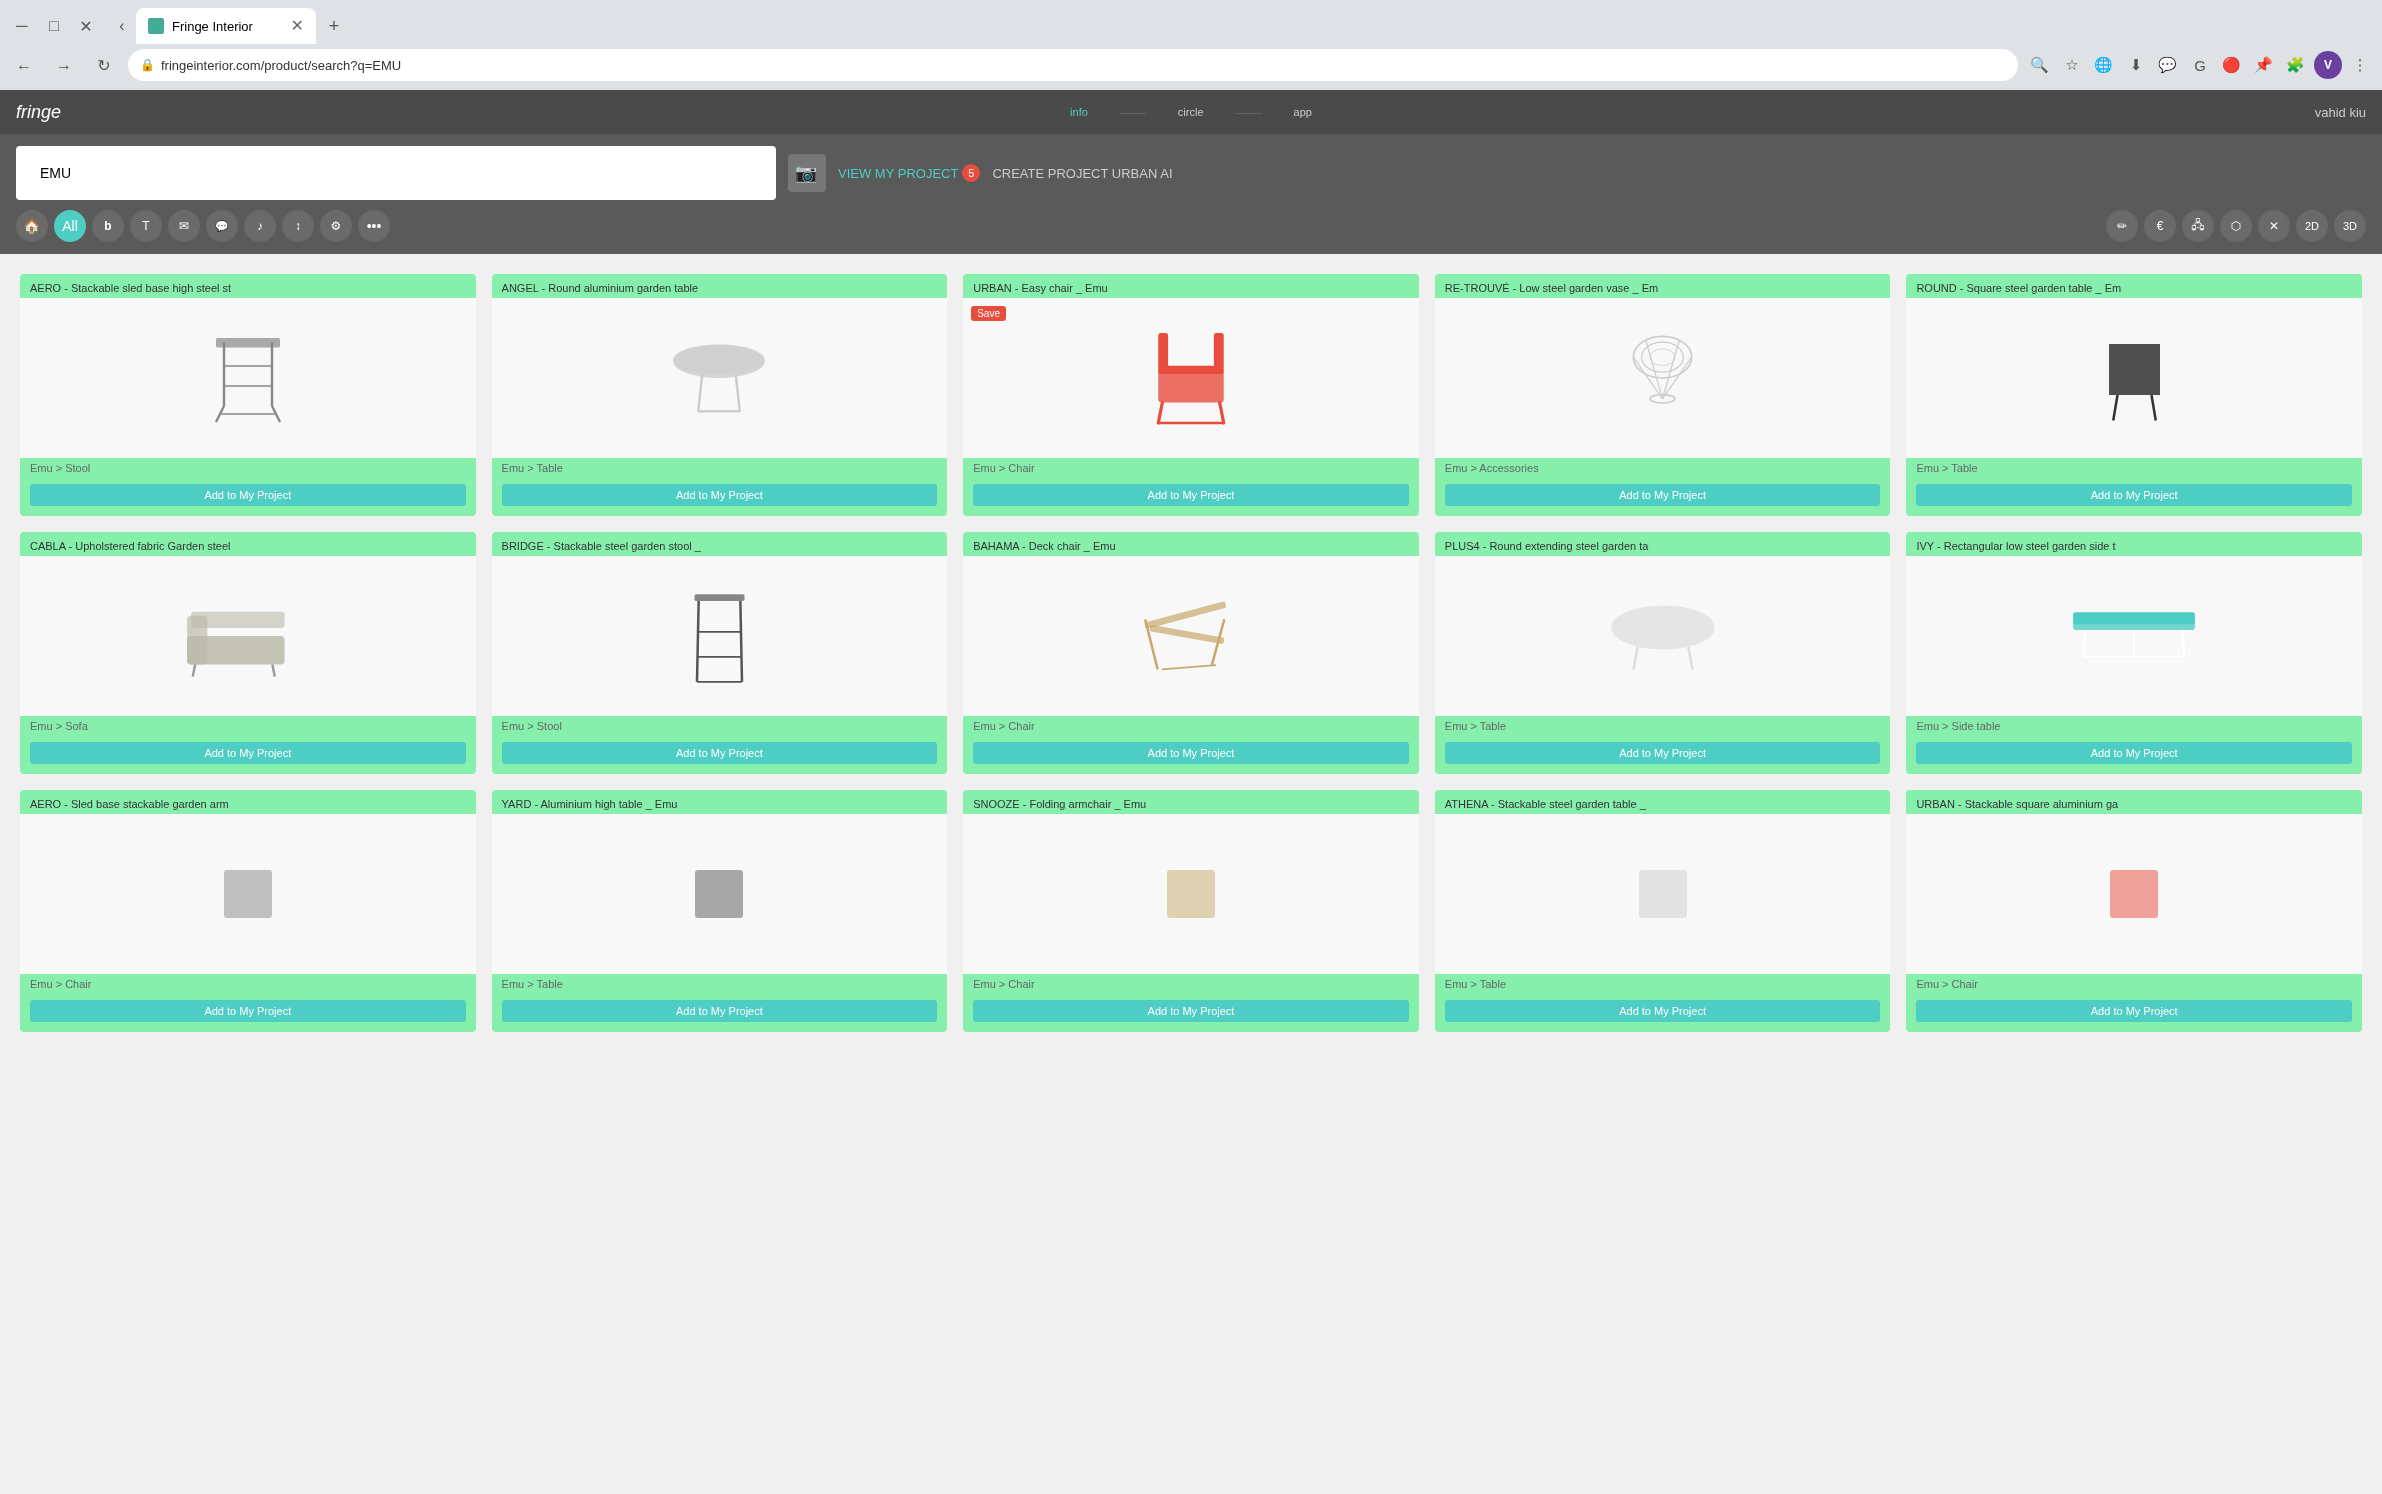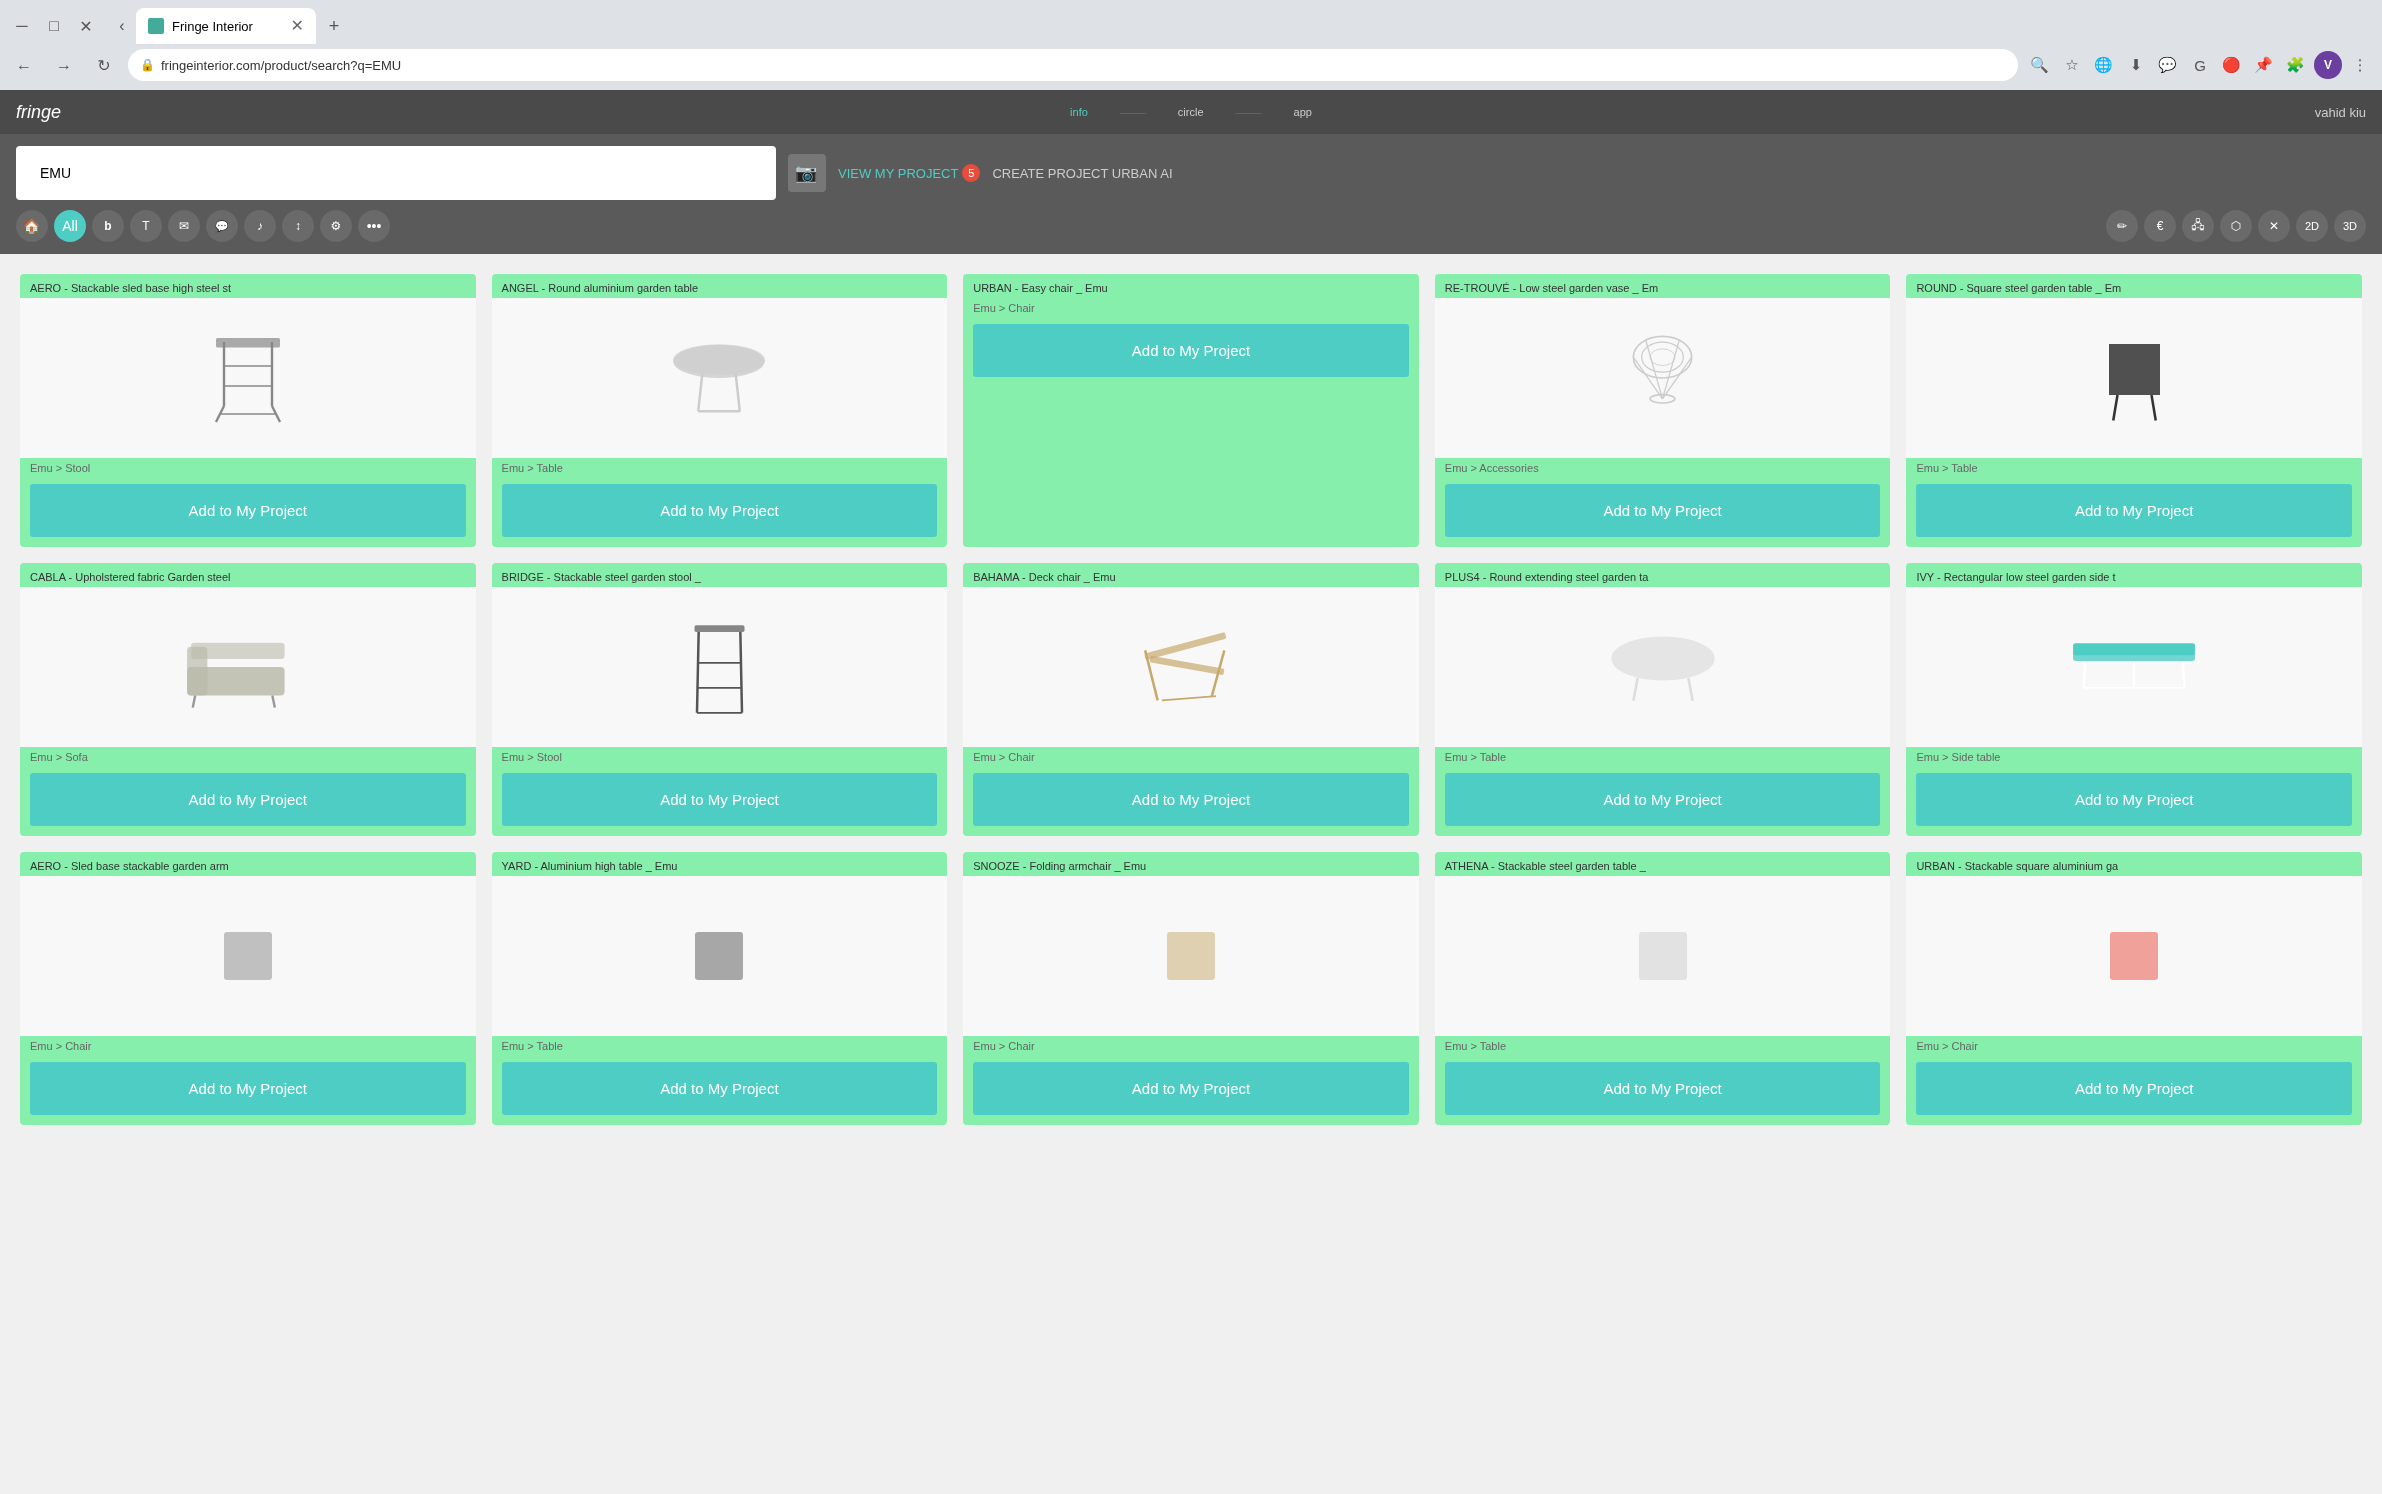--- a/index.html
+++ b/index.html
@@ -49,21 +49,21 @@
     .filter-btn.active { background: #4ecdc4; color: white; }
 
     
     .grid-container { padding: 20px; display: grid; grid-template-columns: repeat(5, 1fr); gap: 16px; background: #f0f0f0; }
     .product-card { background: #86efac; border-radius: 4px; overflow: hidden; display: flex; flex-direction: column; }
     .product-title { font-size: 11px; color: #333; padding: 8px 10px 4px; font-weight: normal; white-space: nowrap; overflow: hidden; text-overflow: ellipsis; }
     .product-image-wrap { flex: 1; display: flex; align-items: center; justify-content: center; padding: 16px; position: relative; min-height: 160px; background: #f8f8f8; }
     .save-badge { position: absolute; top: 8px; left: 8px; background: #e74c3c; color: white; font-size: 10px; padding: 2px 6px; border-radius: 3px; }
     .product-category { font-size: 11px; color: #666; padding: 4px 10px; }
     .product-footer { padding: 6px 10px 10px; }
-    .add-btn { background: #4ecdc4; color: white; border: none; border-radius: 3px; padding: 18px 10px; font-size: 15px; cursor: pointer; width: 100%; }
+    .add-btn { background: #4ecdc4; color: white; border: none; border-radius: 3px; padding: 5px 10px; font-size: 11px; cursor: pointer; width: 100%; }
   </style>
 </head>
 <body>
 
 <div class="browser-chrome">
 
   <div class="tab-bar">
     <div class="tab-left-btns">
       <div class="chrome-btn">─</div>
       <div class="chrome-btn">□</div>
@@ -185,20 +185,32 @@
         <line x1="35" y1="90" x2="85" y2="90" stroke="#ccc" stroke-width="3"></line>
       </svg>
     </div>
     <div class="product-category">Emu &gt; Table</div>
     <div class="product-footer">
       <button class="add-btn">Add to My Project</button>
     </div>
   </div>
     <div class="product-card">
     <div class="product-title">URBAN - Easy chair _ Emu</div>
+    <div class="product-image-wrap">
+      <span class="save-badge">Save</span>
+      <svg viewBox="0 0 110 130" width="90" height="120">
+        <rect x="20" y="50" width="70" height="10" rx="2" fill="#e74c3c"></rect>
+        <rect x="15" y="55" width="80" height="40" rx="4" fill="#e74c3c" opacity="0.8"></rect>
+        <rect x="15" y="10" width="12" height="50" rx="3" fill="#e74c3c"></rect>
+        <rect x="83" y="10" width="12" height="50" rx="3" fill="#e74c3c"></rect>
+        <line x1="20" y1="95" x2="15" y2="120" stroke="#e74c3c" stroke-width="4" stroke-linecap="round"></line>
+        <line x1="90" y1="95" x2="95" y2="120" stroke="#e74c3c" stroke-width="4" stroke-linecap="round"></line>
+        <line x1="15" y1="120" x2="95" y2="120" stroke="#e74c3c" stroke-width="3"></line>
+      </svg>
+    </div>
     <div class="product-category">Emu &gt; Chair</div>
     <div class="product-footer">
       <button class="add-btn">Add to My Project</button>
     </div>
   </div>
     <div class="product-card">
     <div class="product-title">RE-TROUVÉ - Low steel garden vase _ Em</div>
     <div class="product-image-wrap">
 
       <svg viewBox="0 0 90 110" width="75" height="100">

